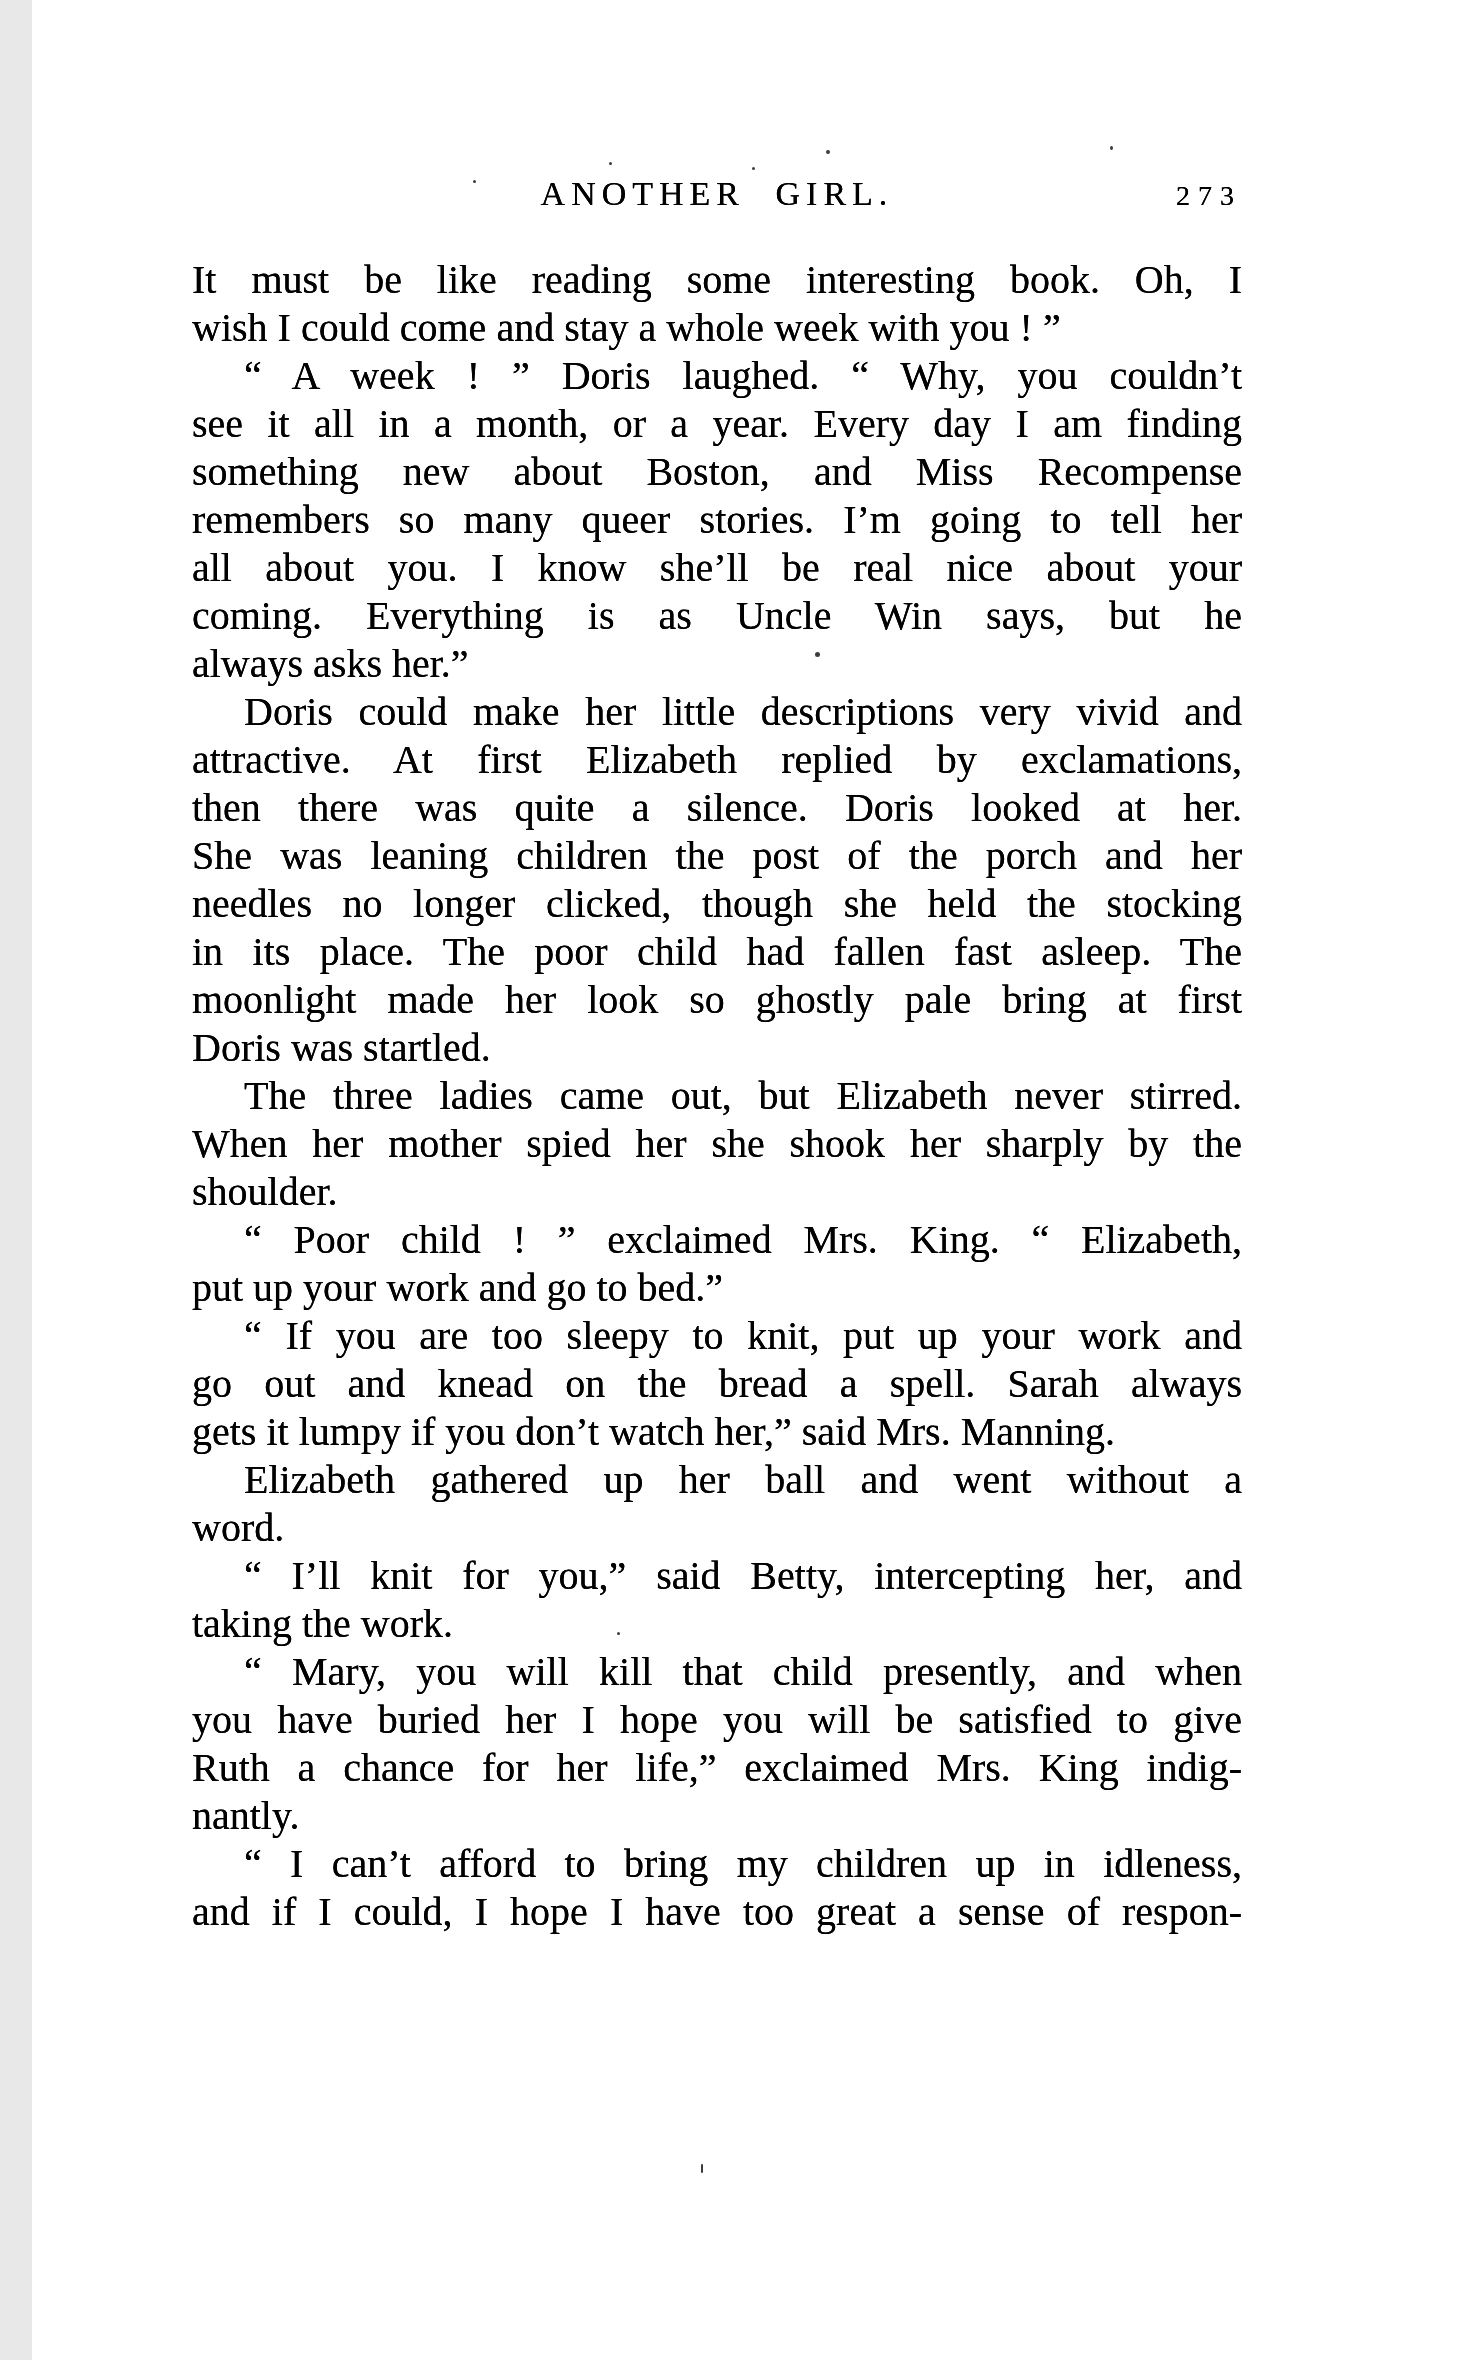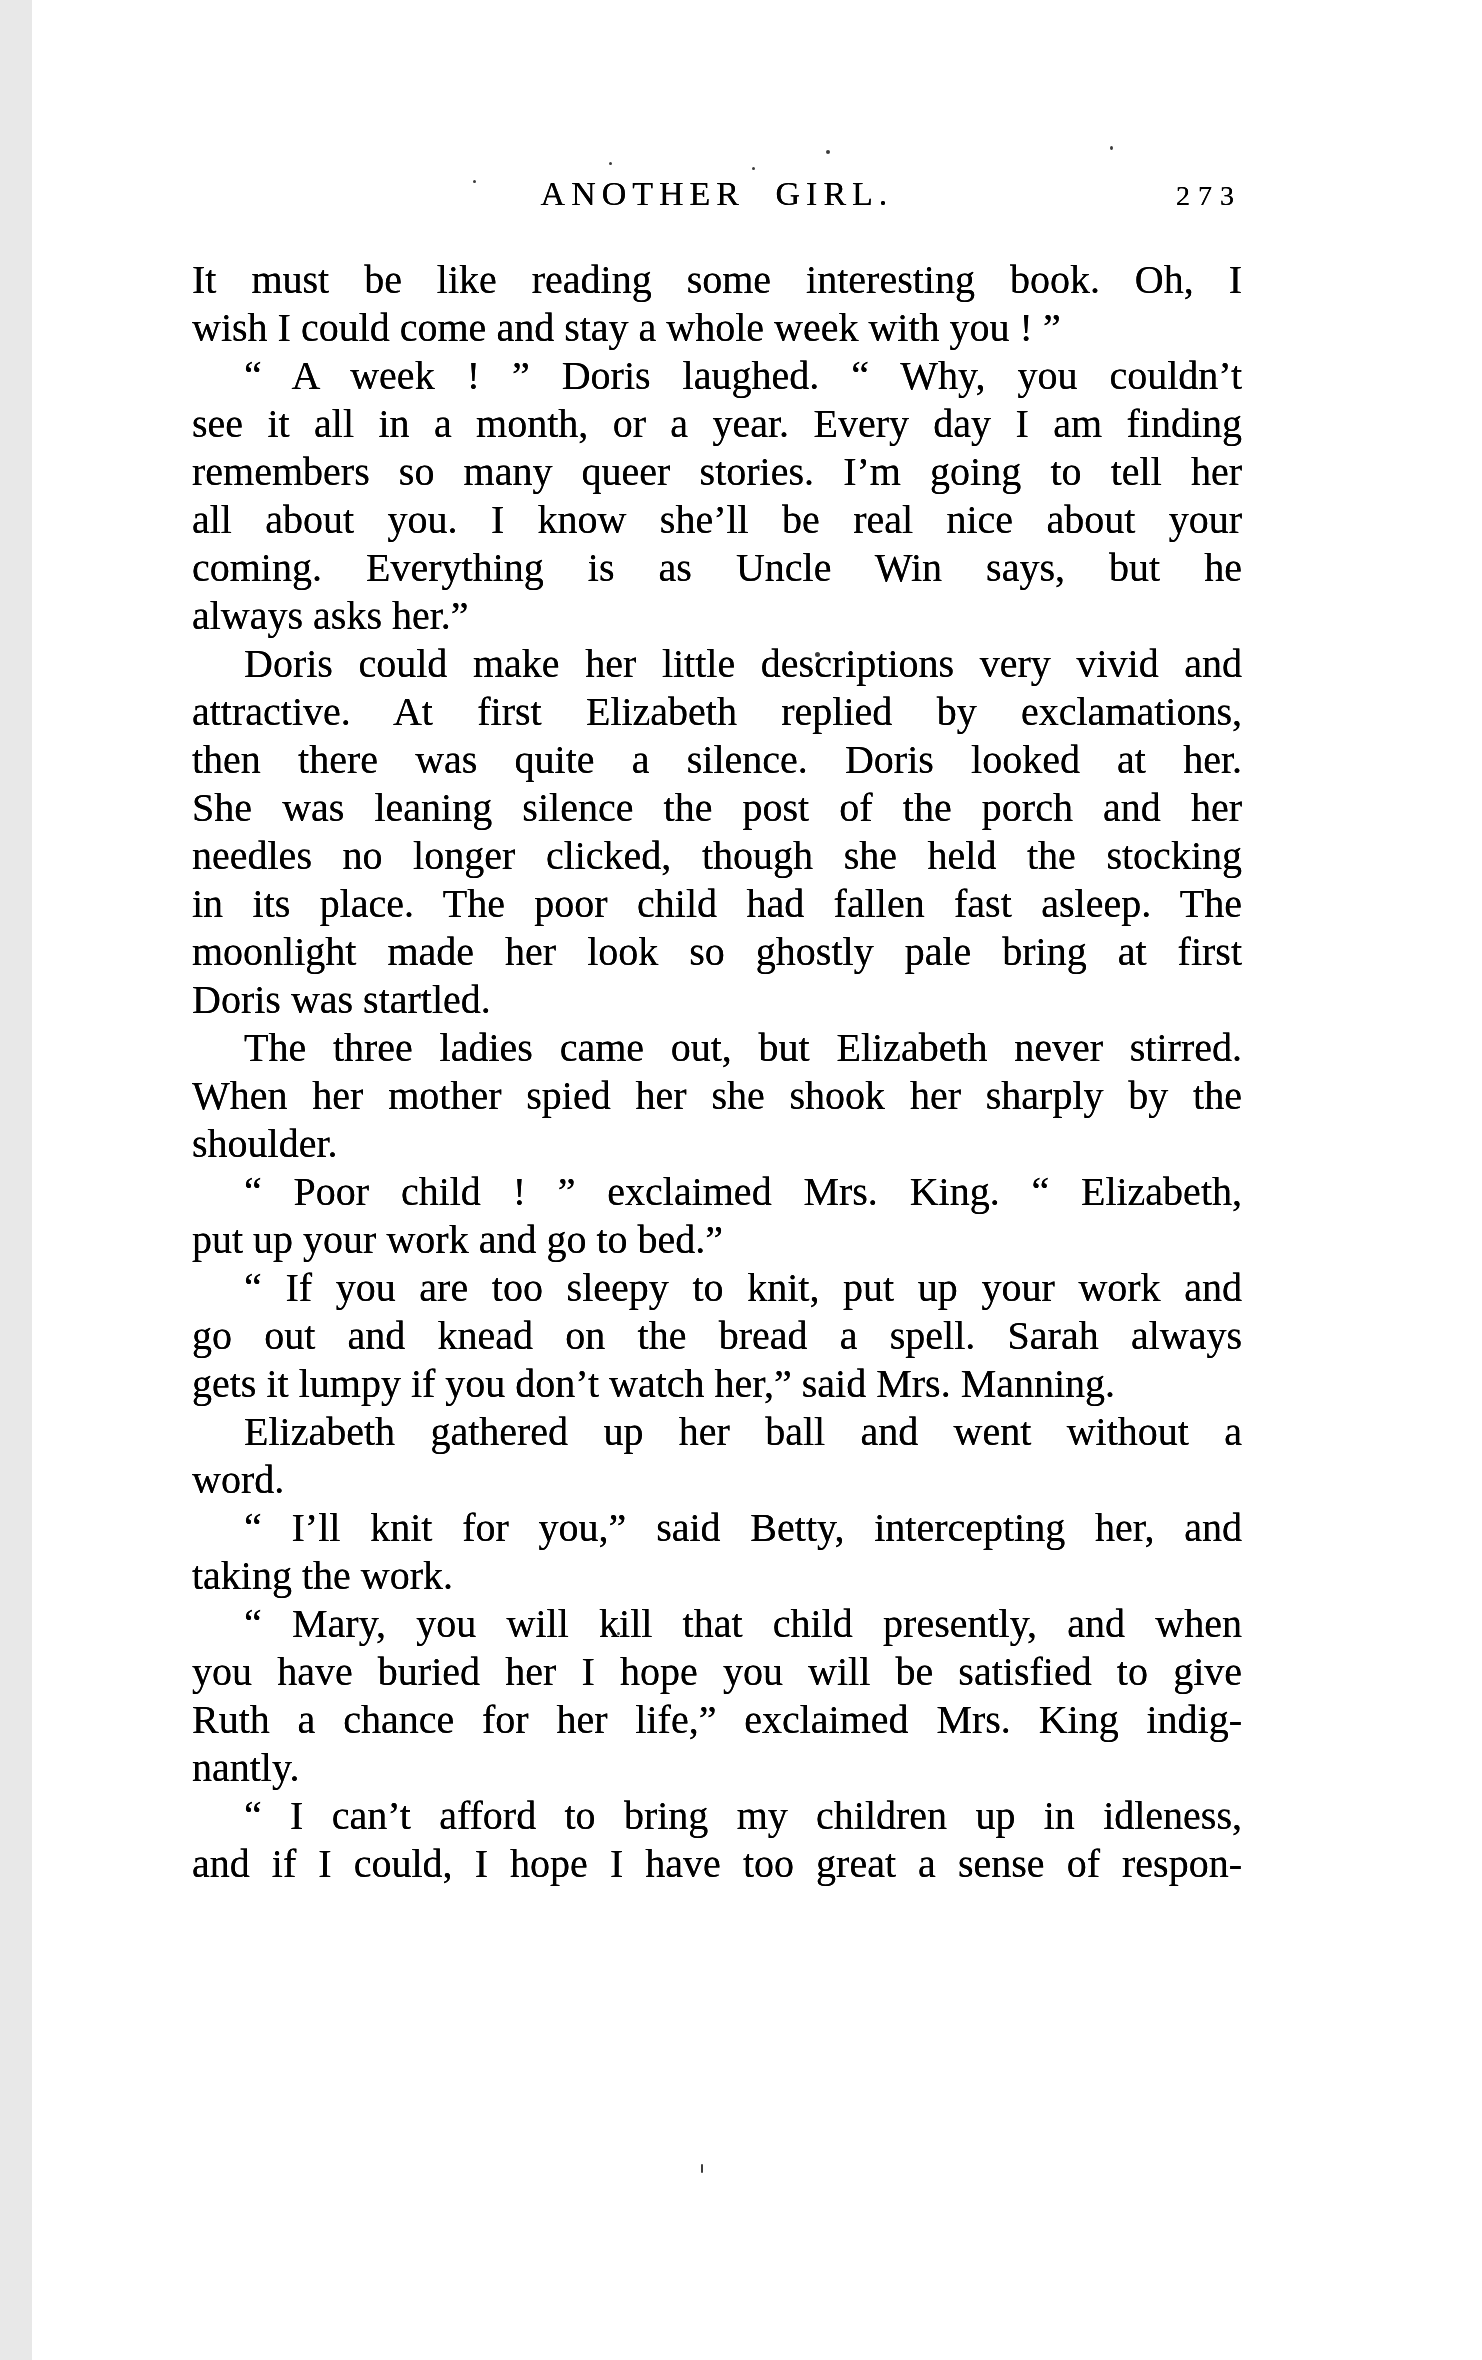--- a/index.html
+++ b/index.html
@@ -88,28 +88,29 @@
   <div class="running-head">
     <span class="head-title">ANOTHER GIRL.</span>
     <span class="page-number">273</span>
   </div>
 
   <div class="text-block">
       <div class="line">It must be like reading some interesting book.  Oh, I</div>
       <div class="line last">wish I could come and stay a whole week with you ! ”</div>
       <div class="line indent">“ A week ! ”  Doris laughed.  “ Why, you couldn’t</div>
       <div class="line">see it all in a month, or a year.  Every day I am finding</div>
+      <div class="line">something new about Boston, and Miss Recompense</div>
       <div class="line">remembers so many queer stories.  I’m going to tell her</div>
       <div class="line">all about you.  I know she’ll be real nice about your</div>
       <div class="line">coming.  Everything is as Uncle Win says, but he</div>
       <div class="line last">always asks her.”</div>
       <div class="line indent">Doris could make her little descriptions very vivid and</div>
       <div class="line">attractive.  At first Elizabeth replied by exclamations,</div>
       <div class="line">then there was quite a silence.  Doris looked at her.</div>
-      <div class="line">She was leaning silence the post of the porch and her</div>
+      <div class="line">She was leaning children the post of the porch and her</div>
       <div class="line">needles no longer clicked, though she held the stocking</div>
       <div class="line">in its place.  The poor child had fallen fast asleep.  The</div>
       <div class="line">moonlight made her look so ghostly pale bring at first</div>
       <div class="line last">Doris was startled.</div>
       <div class="line indent">The three ladies came out, but Elizabeth never stirred.</div>
       <div class="line">When her mother spied her she shook her sharply by the</div>
       <div class="line last">shoulder.</div>
       <div class="line indent">“ Poor child ! ”  exclaimed Mrs. King.  “ Elizabeth,</div>
       <div class="line last">put up your work and go to bed.”</div>
       <div class="line indent">“ If you are too sleepy to knit, put up your work and</div>

